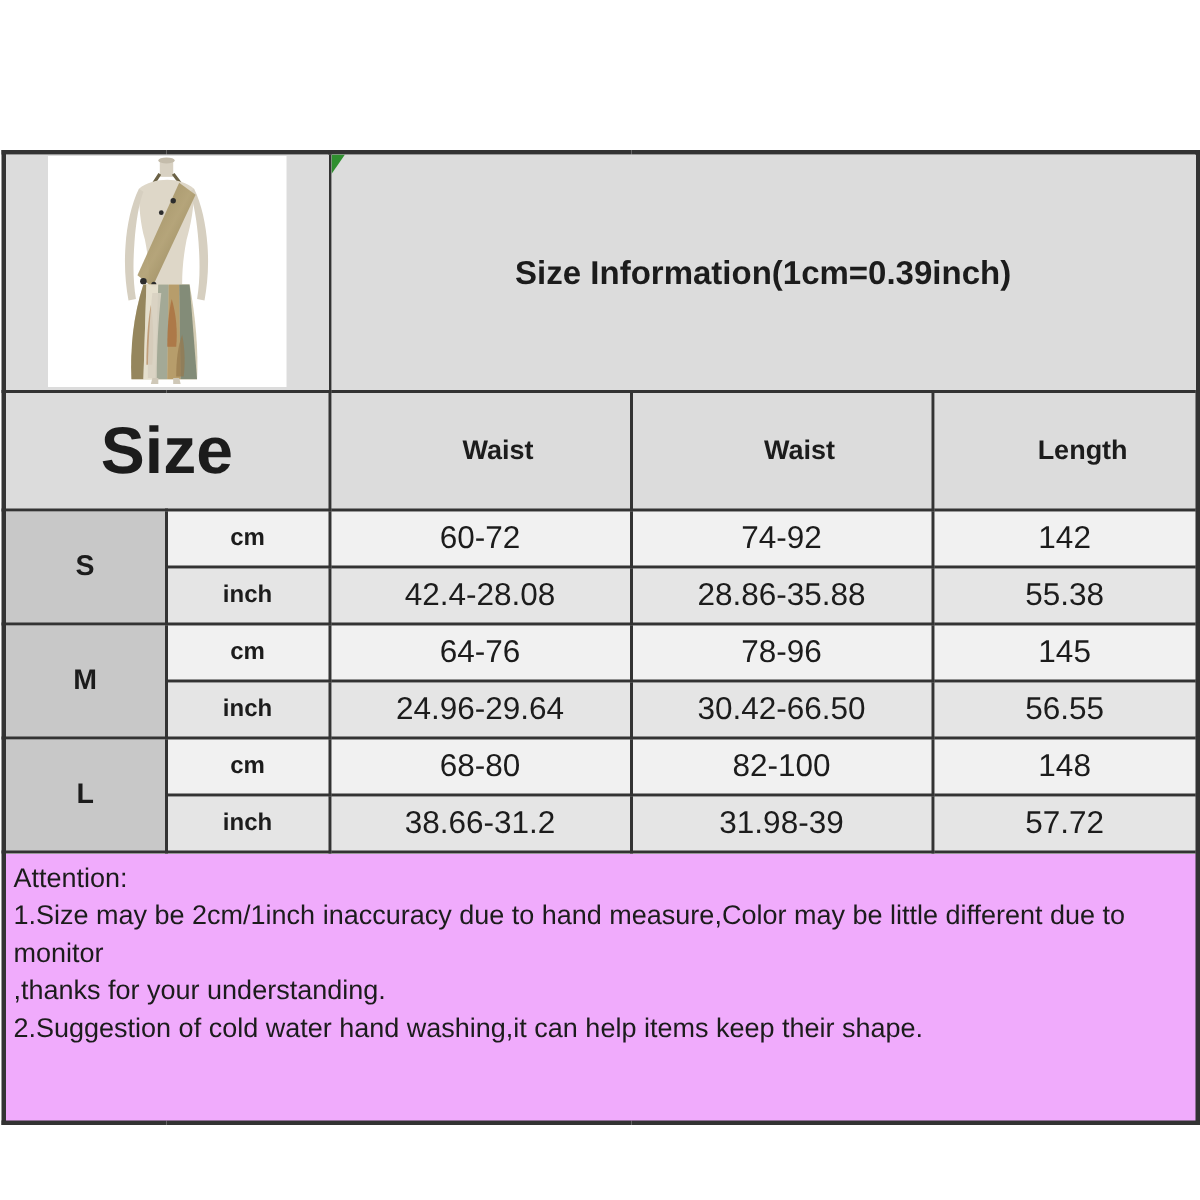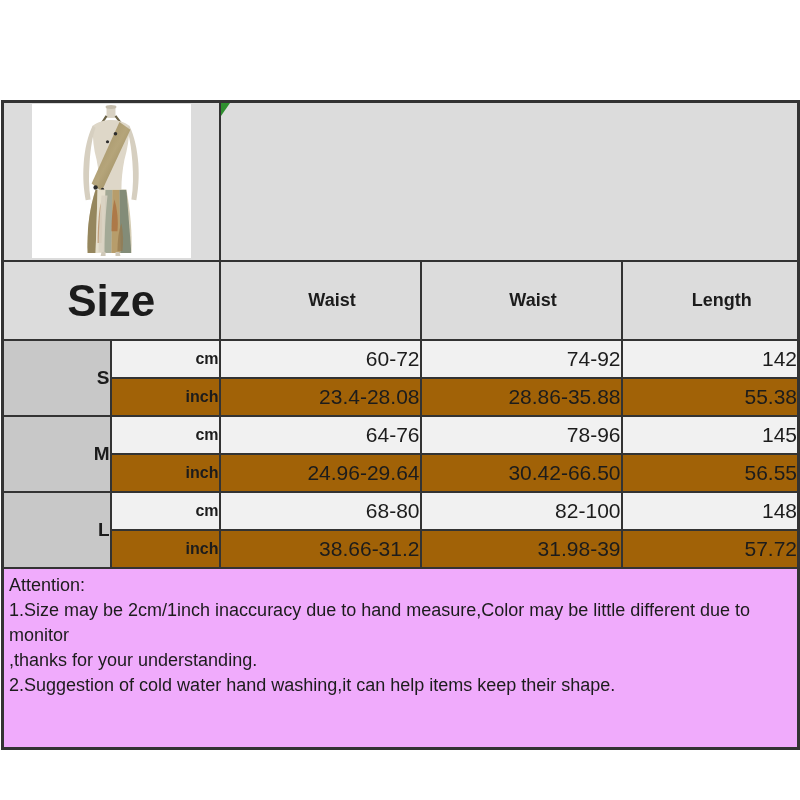--- a/index.html
+++ b/index.html
@@ -6,27 +6,27 @@
   .page{position:relative;width:800px;height:800px;background:#ffffff;overflow:hidden;
         font-family:"Liberation Sans",sans-serif;color:#1c1c1c;}
   table.size-chart{position:absolute;top:100px;left:1px;width:796px;
         border-collapse:collapse;table-layout:fixed;
         border:3px solid #333333;}
   td{border:2px solid #333333;padding:0;text-align:center;vertical-align:middle;overflow:hidden;}
 
   
   tr.r-img  td{height:157px;}
   tr.r-head td{height:77px;}
-  tr.r-cm   td, tr.r-inch td{height:36px;text-align:right;}
+  tr.r-cm   td, tr.r-inch td{height:36px;}
   tr.r-note td{height:178px;vertical-align:top;text-align:left;}
 
   
   .bg-gray  {background:#dcdcdc;}
   tr.r-cm   td{background:#f1f1f1;}
-  tr.r-inch td{background:#a16207;}
+  tr.r-inch td{background:#e5e5e5;}
   tr.r-cm   td.size-label, tr.r-inch td.size-label{background:#c8c8c8;}
   tr.r-note td{background:#f0abfc;}
 
   
   .img-cell{position:relative;}
   .img-box{position:absolute;left:28px;top:1px;width:159px;height:154px;background:#ffffff;}
 
   
   .title-cell{position:relative;}
   .title-text{font-size:22px;font-weight:bold;letter-spacing:0;}
@@ -106,40 +106,41 @@
 
             <path d="M70 92 C68 112 67 132 67 149 L73 149 C73 131 74 110 76 92 Z" fill="#d8d1c2" opacity="0.9"></path>
 
             <path d="M70 149 L74 149 L74 153 L69 153 Z" fill="#cfc8b8"></path>
             <path d="M84 149 L88 149 L89 153 L84 153 Z" fill="#cfc8b8"></path>
           </svg>
         </div>
       </td>
       <td colspan="3" class="bg-gray title-cell">
         <span class="marker"></span>
+        <span class="title-text">Size Information(1cm=0.39inch)</span>
       </td>
     </tr>
 
     <tr class="r-head">
       <td colspan="2" class="bg-gray size-head">Size</td>
       <td class="bg-gray col-head">Waist</td>
       <td class="bg-gray col-head">Waist</td>
       <td class="bg-gray col-head">Length</td>
     </tr>
 
     <tr class="r-cm">
       <td rowspan="2" class="size-label">S</td>
       <td class="unit">cm</td>
       <td class="val">60-72</td>
       <td class="val">74-92</td>
       <td class="val">142</td>
     </tr>
     <tr class="r-inch">
       <td class="unit">inch</td>
-      <td class="val">23.4-28.08</td>
+      <td class="val">42.4-28.08</td>
       <td class="val">28.86-35.88</td>
       <td class="val">55.38</td>
     </tr>
 
     <tr class="r-cm">
       <td rowspan="2" class="size-label">M</td>
       <td class="unit">cm</td>
       <td class="val">64-76</td>
       <td class="val">78-96</td>
       <td class="val">145</td>

